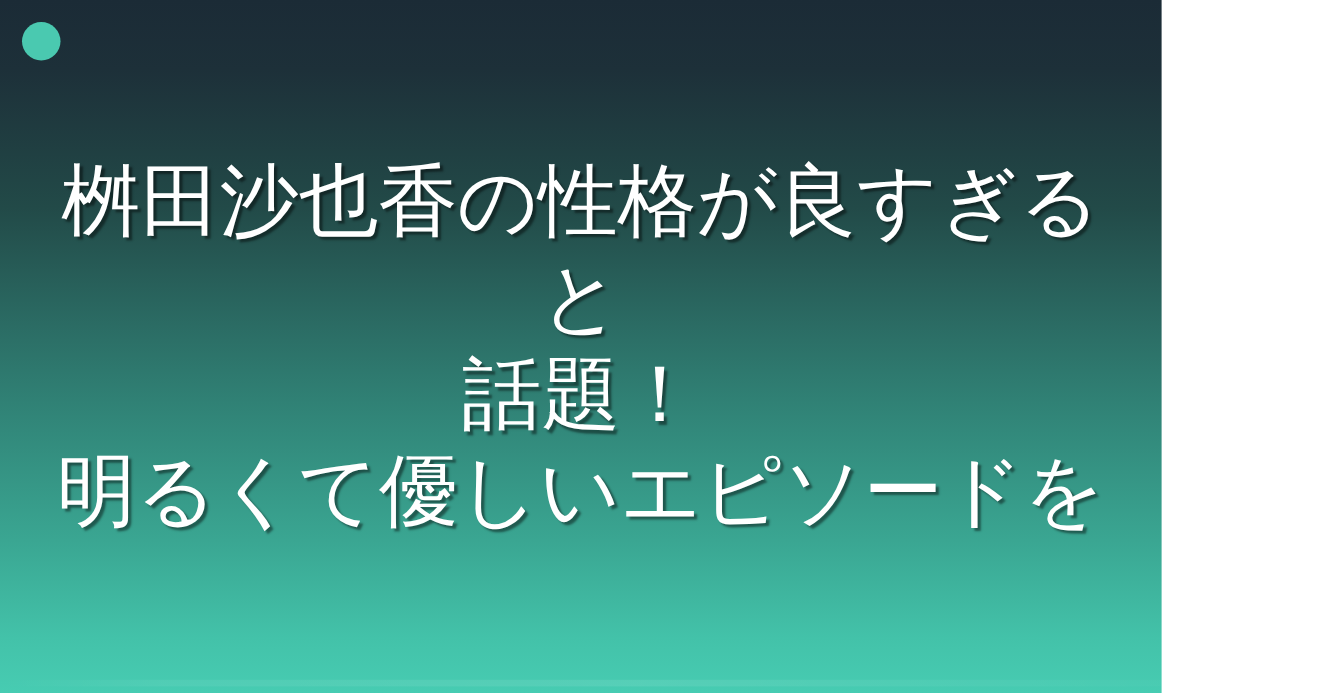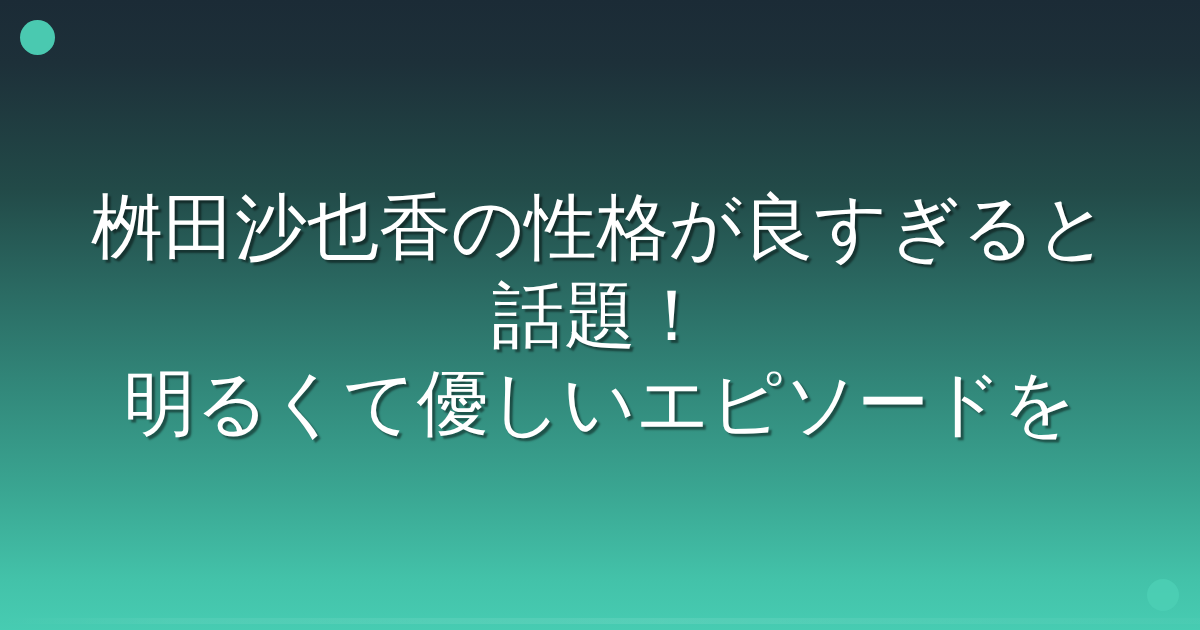--- a/index.html
+++ b/index.html
@@ -8,21 +8,21 @@
   }
   body {
     width: 1200px;
     height: 630px;
     overflow: hidden;
     font-family: "Liberation Sans", "DejaVu Sans", sans-serif;
   }
 
   .og-card {
     position: relative;
-    width: 1200px;
+    width: 1056px;
     height: 630px;
     box-sizing: border-box;
     background: linear-gradient(180deg,
         #1b2b36 0%,
         #1d3039 10%,
         #224a48 30%,
         #2b6c64 47%,
         #318578 60%,
         #3aa692 78%,
         #43c2a9 92%,

